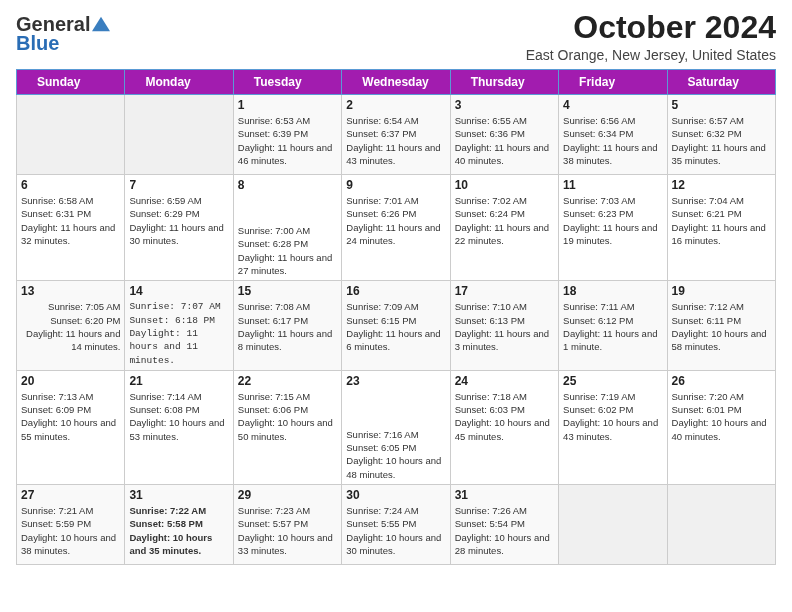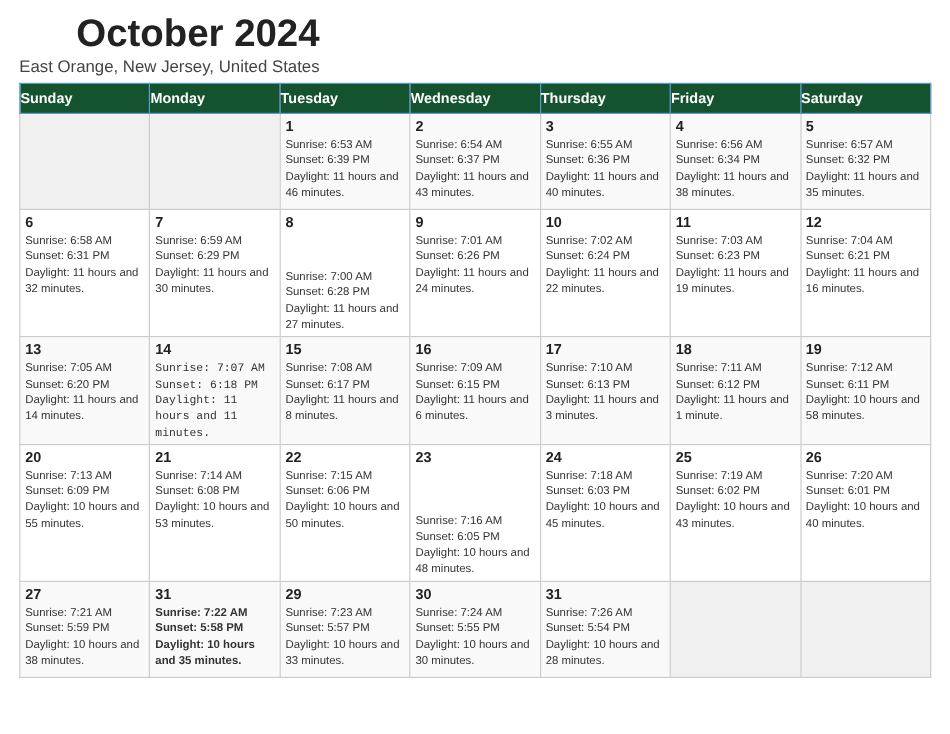--- a/index.html
+++ b/index.html
@@ -56,25 +56,25 @@
       font-size: 14px;
       color: #444;
       margin-top: 2px;
     }
     .calendar-table {
       width: 100%;
       border-collapse: collapse;
       table-layout: fixed;
     }
     .calendar-table thead tr th {
-      background: #14532d;
+      background: #a21caf;
       color: #fff;
       font-size: 12px;
       font-weight: bold;
-      padding: 5px 0;
+      padding: 5px 20px;
       text-align: left;
       border: 1px solid #5a9ad5;
     }
     .calendar-table tbody tr td {
       border: 1px solid #ccc;
       vertical-align: top;
       padding: 3px 4px;
       font-size: 10px;
       color: #333;
       height: 80px;
@@ -100,20 +100,29 @@
     }
     .empty-cell {
       background: #f0f0f0 !important;
     }
   </style>
 </head>
 <body>
 <div class="page">
 
   <div class="header-area">
+    <div class="logo-area">
+      <div class="logo-text">
+        <span class="logo-general">General</span>
+        <svg class="logo-icon" viewBox="0 0 20 20">
+          <polygon points="0,18 10,2 20,18" fill="#3a7ebf"></polygon>
+        </svg>
+      </div>
+      <div style="font-size:20px;font-weight:bold;color:#2a6db5;margin-top:-2px;">Blue</div>
+    </div>
     <div class="title-area">
       <div class="month-title">October 2024</div>
       <div class="location-title">East Orange, New Jersey, United States</div>
     </div>
   </div>
 
   <table class="calendar-table">
     <thead>
       <tr>
         <th>Sunday</th>
@@ -200,21 +209,21 @@
           <td>
             <span class="day-number">12</span>
             <div class="day-info" style="white-space: pre-line;">Sunrise: 7:04 AM
 Sunset: 6:21 PM
 Daylight: 11 hours and 16 minutes.</div>
           </td>
         </tr>
         <tr>
           <td>
             <span class="day-number">13</span>
-            <div class="day-info" style="white-space: pre-line;">Sunrise: 7:05 AM
+            <div class="day-info" style="white-space: pre-line; text-align: right;">Sunrise: 7:05 AM
 Sunset: 6:20 PM
 Daylight: 11 hours and 14 minutes.</div>
           </td>
           <td>
             <span class="day-number">14</span>
             <div class="day-info" style="white-space: pre-line; font-family: Liberation Mono, monospace;">Sunrise: 7:07 AM
 Sunset: 6:18 PM
 Daylight: 11 hours and 11 minutes.</div>
           </td>
           <td>

